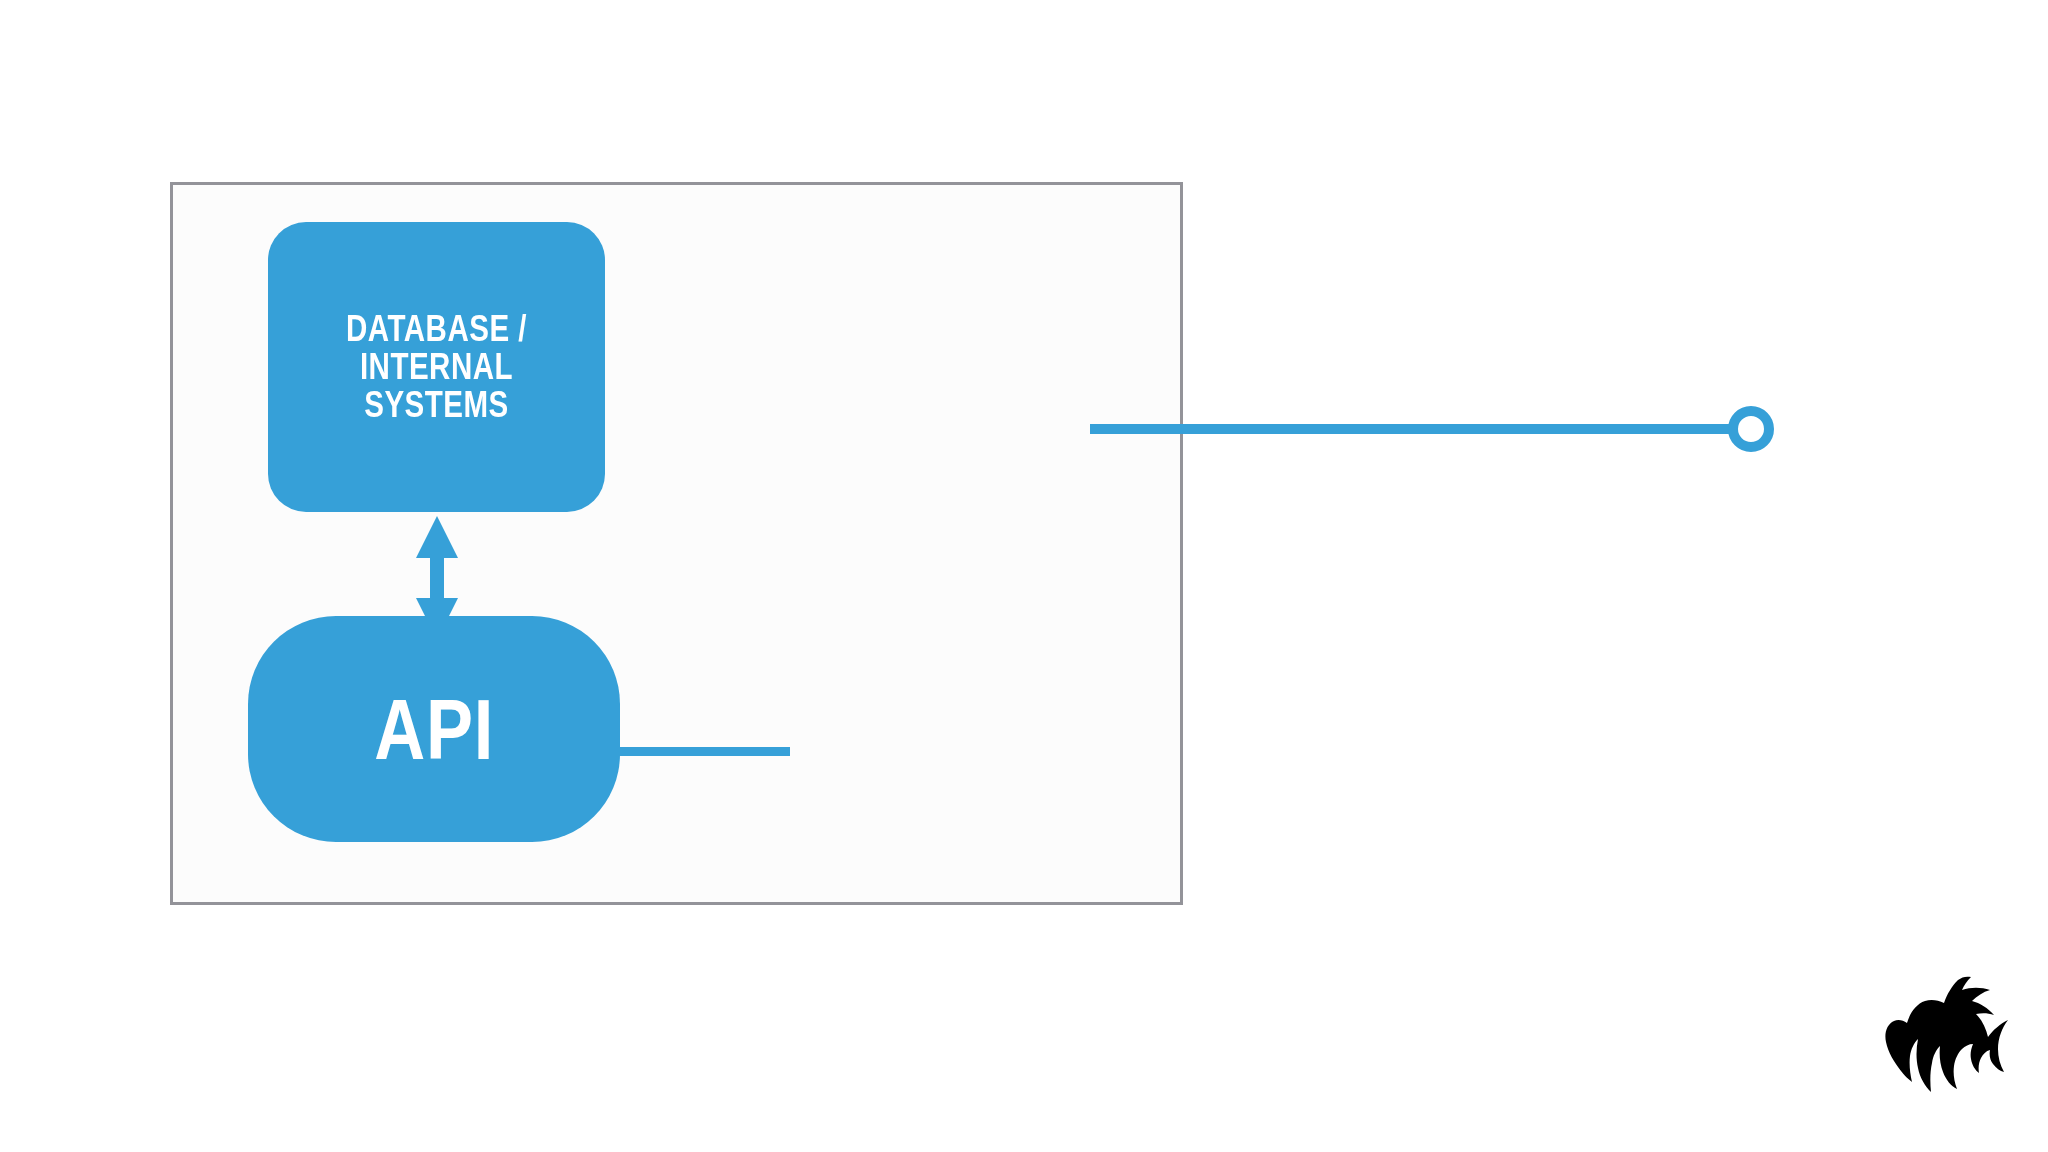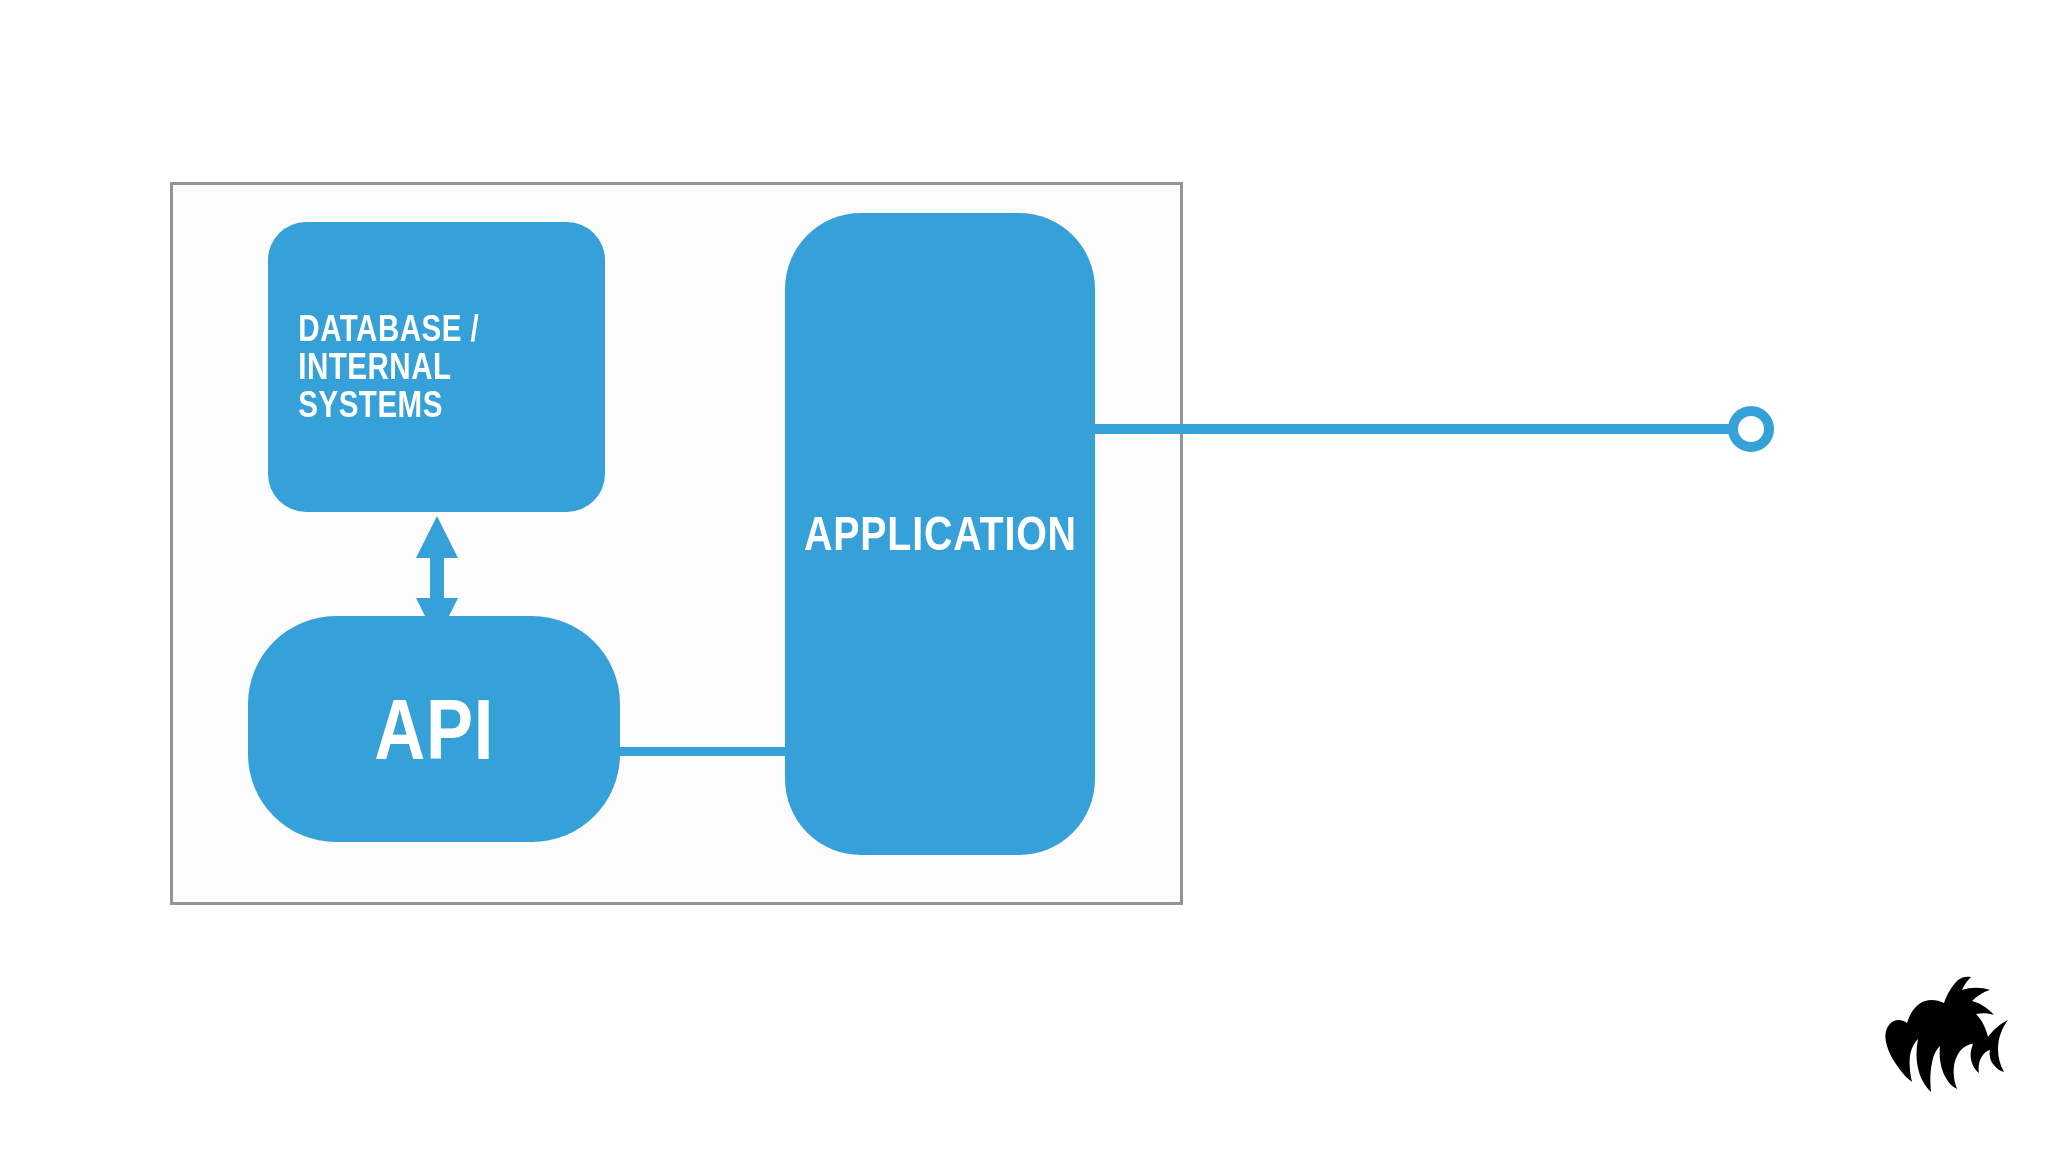--- a/index.html
+++ b/index.html
@@ -37,20 +37,21 @@
   }
 
   
   .node {
     position: absolute;
     box-sizing: border-box;
     background: #36A0D8;
     display: flex;
     align-items: center;
     justify-content: center;
+    text-align: center;
   }
   .node-label {
     color: #ffffff;
     font-family: "Liberation Sans Narrow", "Liberation Sans", sans-serif;
     font-weight: bold;
     letter-spacing: 0.5px;
     line-height: 1.05;
     text-transform: uppercase;
     transform: scaleX(0.82);
     transform-origin: center center;
@@ -166,23 +167,20 @@
       <path d="M23 2 L44 44 L30 44 L30 84 L44 84 L23 126 L2 84 L16 84 L16 44 L2 44 Z" fill="#36A0D8"></path>
     </svg>
   </div>
 
   <div class="node" id="node-api">
     <span class="node-label">API</span>
   </div>
 
   <div class="connector-h" id="link-api-application"></div>
 
-  <div class="node" id="node-application">
-    <span class="node-label">APPLICATION</span>
-  </div>
 
   <div class="connector-h" id="link-application-external"></div>
 
   <div id="endpoint-node"></div>
 
   <div id="brand-logo">
     <svg width="152" height="152" viewBox="0 0 152 152" xmlns="http://www.w3.org/2000/svg">
       <path fill="#000000" d="
         M86 18
         C80 24 75 32 72 41

